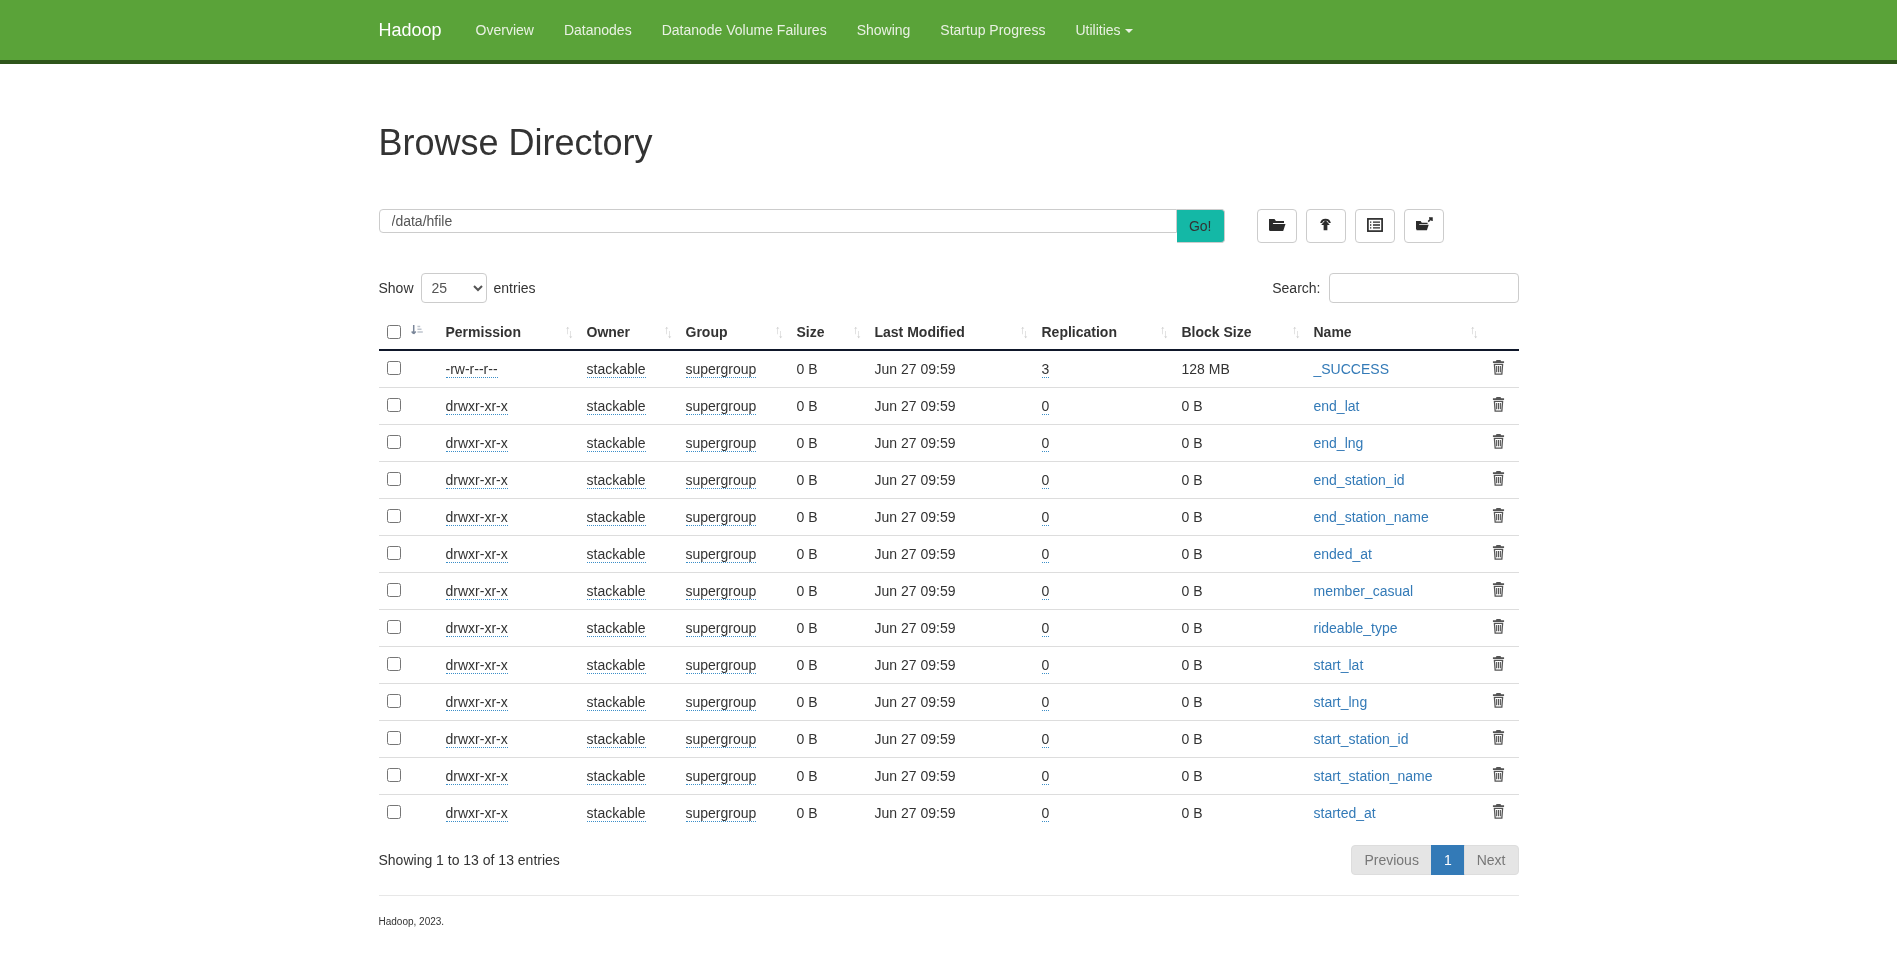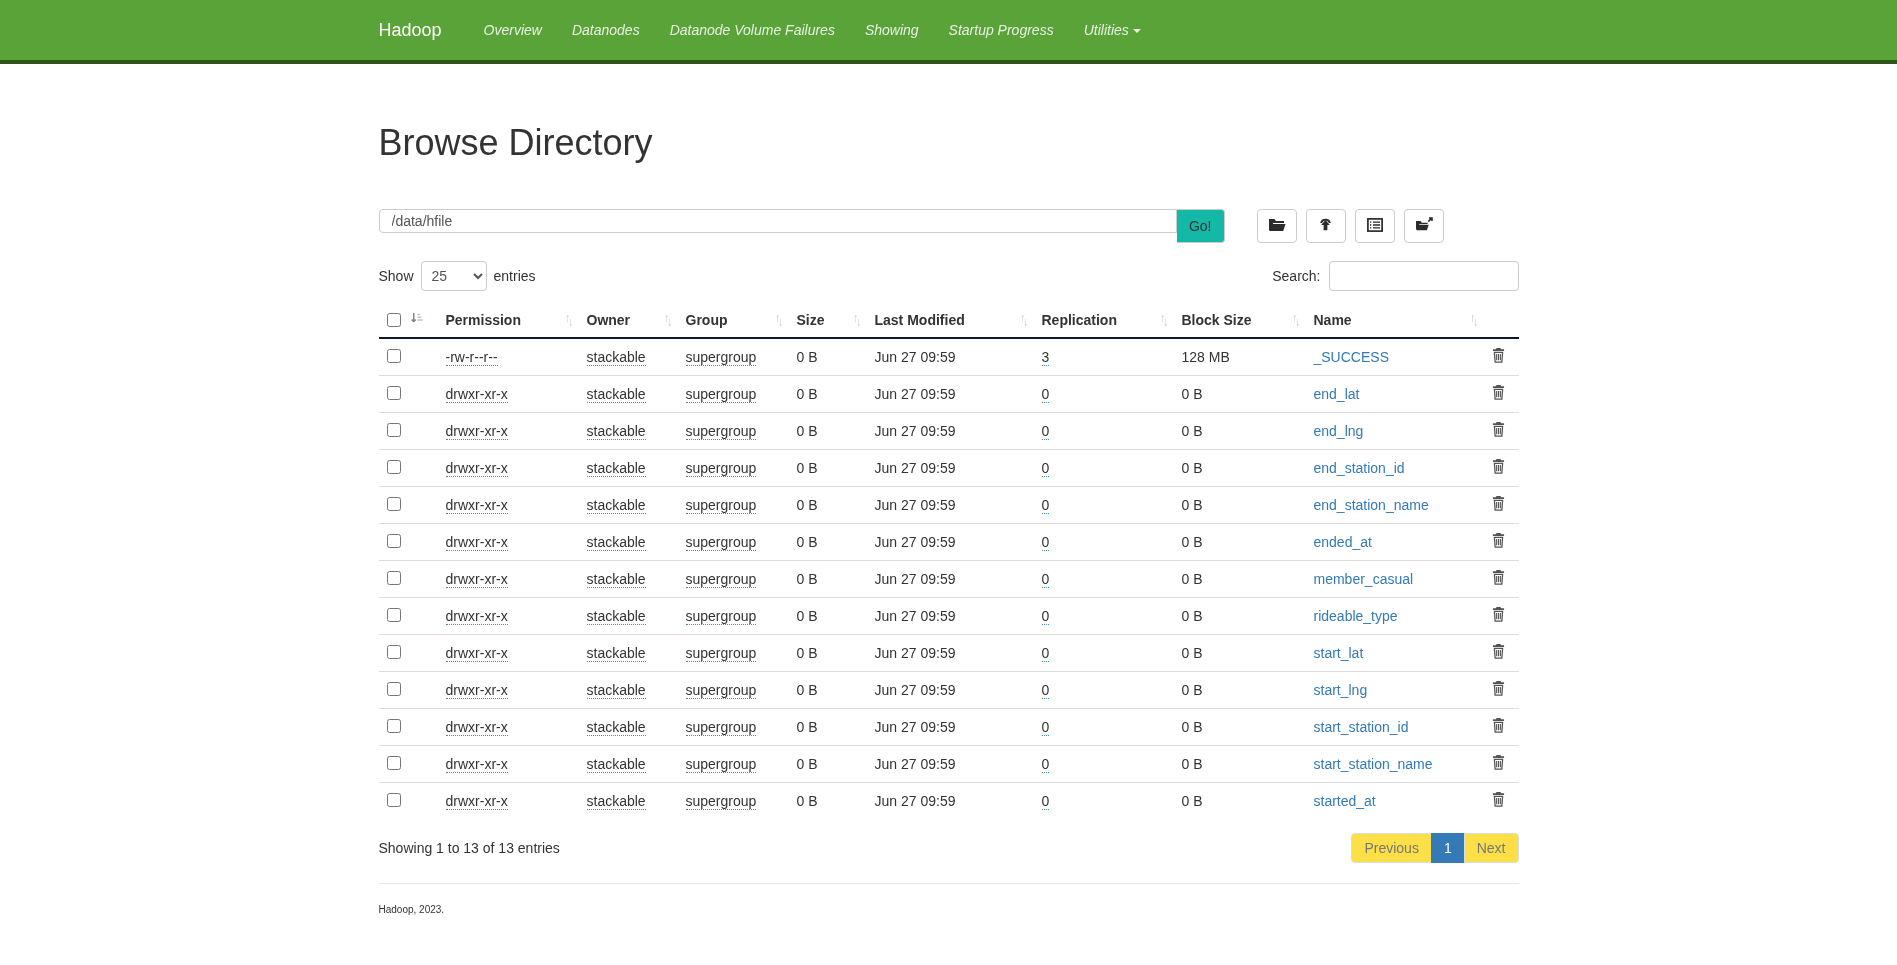--- a/index.html
+++ b/index.html
@@ -4,42 +4,42 @@
 <style>
   * { box-sizing: border-box; }
   html, body { margin: 0; padding: 0; background: #fff; }
   body { font-family: "Liberation Sans", "DejaVu Sans", sans-serif; font-size: 14px; color: #333; }
   .page { width: 1897px; height: 965px; overflow: hidden; background: #fff; position: relative; }
 
   
   .navbar { height: 64px; background: #5aa339; border-bottom: 4px solid #2e551a; }
   .navbar-inner { width: 1170px; margin: 0 auto; padding: 0 15px; display: flex; align-items: center; height: 100%; }
   .navbar-brand { color: #ffffff; font-size: 18px; padding: 0 15px 0 0; text-decoration: none; cursor: pointer; }
-  .navbar-nav { display: flex; list-style: none; margin: 12px; padding: 0; font-style: italic; }
+  .navbar-nav { display: flex; list-style: none; margin: 4px; padding: 0; }
   .navbar-nav li a { display: block; padding: 15px 15px; color: #e9f1e3; text-decoration: none; font-size: 14px; cursor: pointer; }
   .caret { display: inline-block; width: 0; height: 0; margin-left: 4px; vertical-align: middle;
            border-top: 4px dashed #e9f1e3; border-right: 4px solid transparent; border-left: 4px solid transparent; }
 
   
   .container { width: 1170px; margin: 0 auto; padding: 0 15px; }
   h1.page-title { font-size: 36px; font-weight: 500; margin: 58px 0 0 0; line-height: 42px; color: #333; }
 
   
   .path-row { margin-top: 45px; display: flex; align-items: flex-start; }
   .input-group { display: flex; width: 846px; }
   .path-input { flex: 1; height: 24px; padding: 6px 12px; font-size: 14px; color: #555;
                 border: 1px solid #ccc; border-radius: 4px 0 0 4px; outline: none; font-family: inherit; }
   .go-btn { height: 34px; padding: 6px 12px; font-size: 14px; color: #333; background: #14b8a6;
             border: 1px solid #ccc; border-left: 0; border-radius: 0 4px 4px 0; cursor: pointer; font-family: inherit; }
   .icon-btns { margin-left: 32px; display: flex; gap: 9px; }
   .icon-btn { width: 40px; height: 34px; background: #fff; border: 1px solid #ccc; border-radius: 4px;
               display: flex; align-items: center; justify-content: center; cursor: pointer; padding: 0; }
 
   
-  .controls-row { margin-top: 18px; display: flex; justify-content: space-between; align-items: flex-end; }
+  .controls-row { margin-top: 30px; display: flex; justify-content: space-between; align-items: flex-end; }
   .show-entries { display: flex; align-items: center; gap: 7px; }
   .page-size-select { height: 30px; width: 66px; border: 1px solid #ccc; border-radius: 4px; font-size: 14px;
                       color: #555; padding: 2px 6px; background: #fff; font-family: inherit; }
   .search-box { display: flex; align-items: center; gap: 8px; }
   .search-input { height: 30px; width: 190px; border: 1px solid #ccc; border-radius: 4px; padding: 4px 10px;
                   font-size: 14px; font-family: inherit; outline: none; }
 
   
   table.dir-table { width: 1140px; border-collapse: collapse; table-layout: fixed; margin-top: 12px; }
   table.dir-table thead th { text-align: left; font-weight: bold; font-size: 14px; color: #333;
@@ -54,21 +54,21 @@
   .hdr-check { display: flex; align-items: center; gap: 9px; }
   input[type="checkbox"] { width: 14px; height: 14px; margin: 0; cursor: pointer; }
   .editable { border-bottom: 1px dotted #3b8ec8; cursor: pointer; }
   .name-link { color: #337ab7; text-decoration: none; cursor: pointer; }
   .trash { cursor: pointer; display: inline-block; }
 
   
   .bottom-row { margin-top: 14px; display: flex; justify-content: space-between; align-items: center; }
   .pagination { display: inline-flex; list-style: none; margin: 0; padding: 0; }
   .pagination li a { display: block; padding: 6px 12px; border: 1px solid #ddd; margin-left: -1px;
-                     background: #fde047; color: #777; text-decoration: none; font-size: 14px; cursor: pointer; }
+                     background: #e5e5e5; color: #777; text-decoration: none; font-size: 14px; cursor: pointer; }
   .pagination li:first-child a { border-radius: 4px 0 0 4px; margin-left: 0; }
   .pagination li:last-child a { border-radius: 0 4px 4px 0; }
   .pagination li.active a { background: #337ab7; border-color: #337ab7; color: #fff; }
 
   hr.footer-rule { border: 0; border-top: 1px solid #e7e7e7; margin: 20px 0 20px; }
   .site-footer { font-size: 10px; color: #333; }
 </style>
 </head>
 <body>
 

